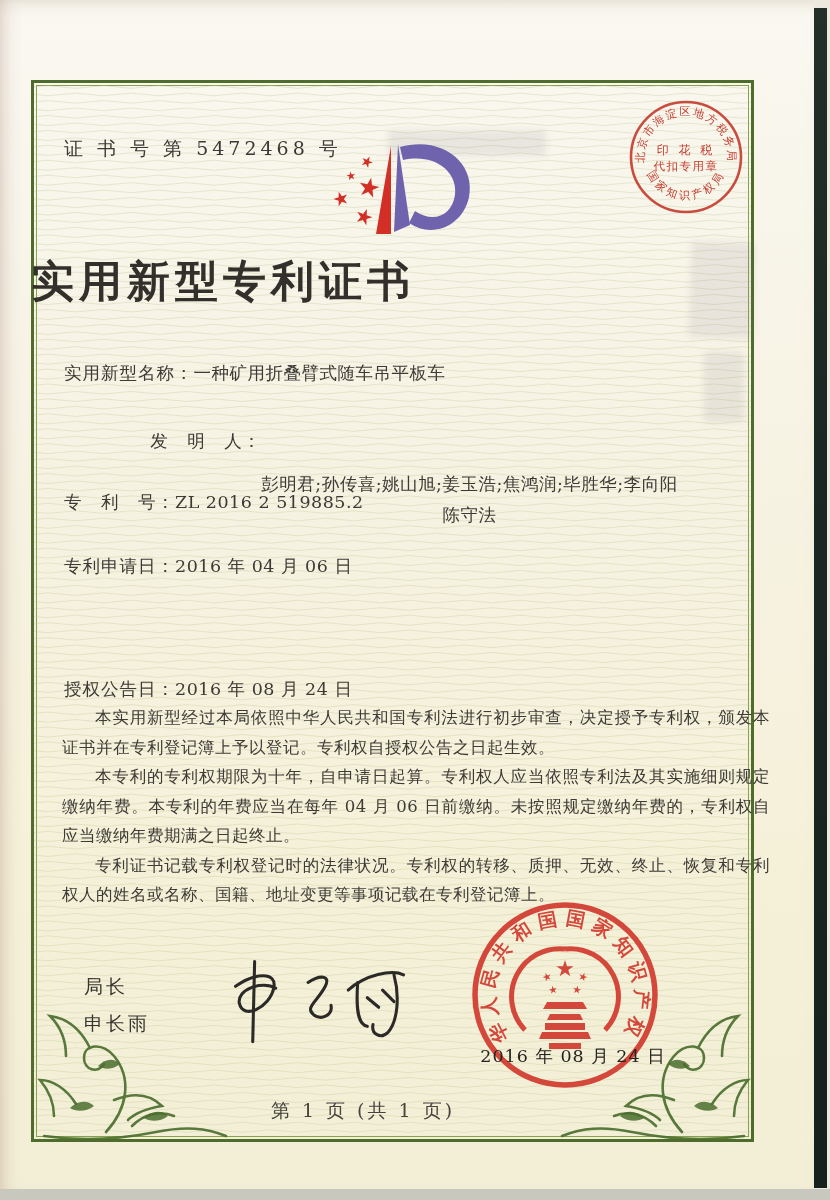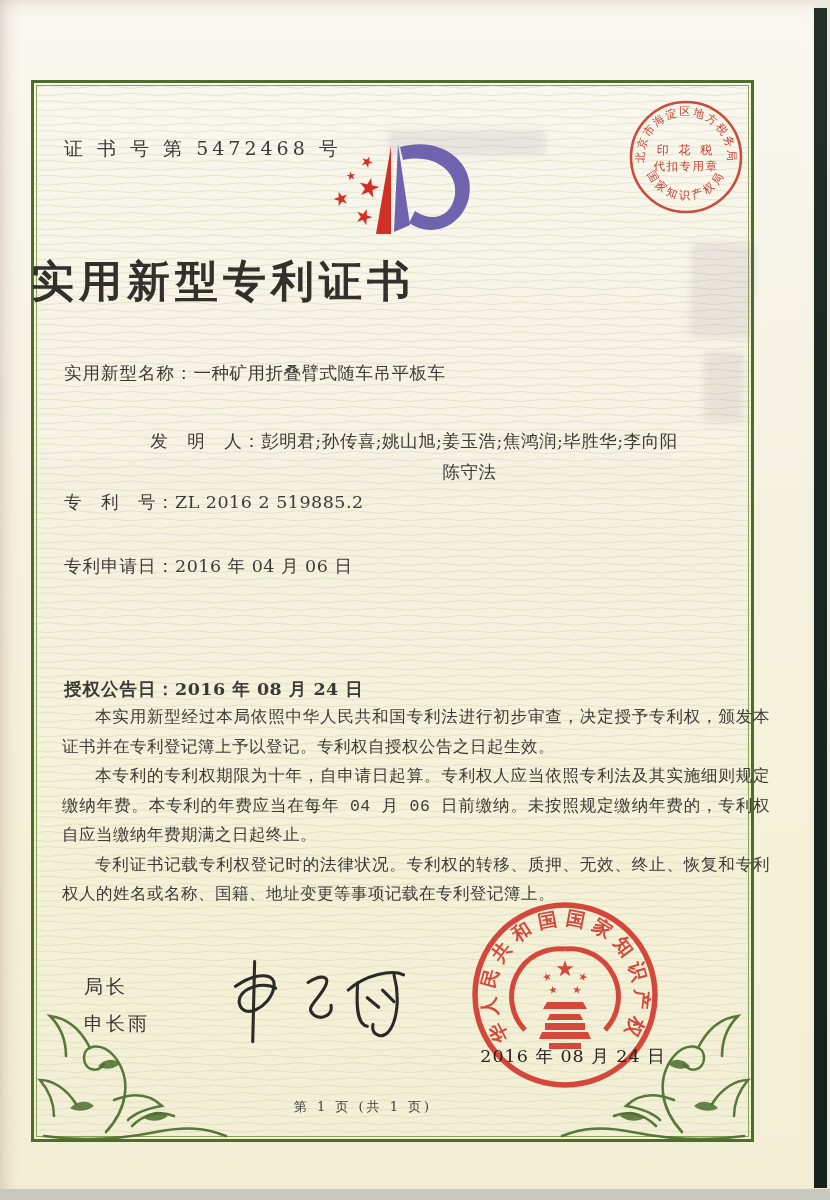--- a/index.html
+++ b/index.html
@@ -23,29 +23,29 @@
     content:"";position:absolute;inset:2px;border:1px solid #87a04e;pointer-events:none;
   }
   .guilloche{position:absolute;left:0;top:0;width:100%;height:100%;}
   .cert-no{position:absolute;left:64px;top:136px;font-size:19px;letter-spacing:4px;color:#3b3935;}
   .doc-title{
     position:absolute;left:31px;top:253px;width:723px;
     font-size:43px;font-weight:600;letter-spacing:5px;color:#33302c;
   }
   .row{position:absolute;left:64px;width:700px;font-size:17.5px;color:#3c3a35;line-height:31px;}
   .row .lbl{letter-spacing:1px;}
-  .row .val{letter-spacing:.5px;}
+  .row .val{letter-spacing:.5px;margin-top:43px;}
   .row .val-block{display:inline-block;vertical-align:top;}
   .paras{
     position:absolute;left:62px;top:703px;width:708px;
-    font-size:16.5px;line-height:29.5px;color:#3d3b36;text-align:justify;letter-spacing:.5px;font-family:Liberation Mono, monospace;
+    font-size:16.5px;line-height:29.5px;color:#3d3b36;text-align:justify;letter-spacing:.5px;
   }
   .paras p{margin:0;text-indent:2em;}
   .officer{position:absolute;left:84px;top:968px;font-size:19px;color:#36342f;letter-spacing:3px;line-height:37px;}
-  .footer{position:absolute;left:31px;top:1098px;width:664px;text-align:center;font-size:13px;letter-spacing:3px;color:#45433d;}
+  .footer{position:absolute;left:31px;top:1098px;width:664px;text-align:center;font-size:19px;letter-spacing:3px;color:#45433d;}
   .seal-date{
     position:absolute;left:478px;top:1044px;width:190px;text-align:center;
     font-size:17.5px;color:#25231f;letter-spacing:1px;z-index:5;
   }
   svg{position:absolute;}
   .bleed{position:absolute;background:rgba(95,92,120,.10);filter:blur(3px);border-radius:3px;}
 </style>
 </head>
 <body>
 
@@ -252,21 +252,21 @@
 
   <div class="row" style="top:487px;">
     <span class="lbl">专　利　号：</span><span class="val">ZL 2016 2 519885.2</span>
   </div>
 
   <div class="row" style="top:551px;">
     <span class="lbl">专利申请日：</span><span class="val">2016 年 04 月 06 日</span>
   </div>
 
 
-  <div class="row" style="top:674px;font-weight:bold;">
+  <div class="row" style="top:674px;">
     <span class="lbl">授权公告日：</span><span class="val">2016 年 08 月 24 日</span>
   </div>
 
   <div class="paras">
     <p>本实用新型经过本局依照中华人民共和国专利法进行初步审查，决定授予专利权，颁发本证书并在专利登记簿上予以登记。专利权自授权公告之日起生效。</p>
     <p>本专利的专利权期限为十年，自申请日起算。专利权人应当依照专利法及其实施细则规定缴纳年费。本专利的年费应当在每年 04 月 06 日前缴纳。未按照规定缴纳年费的，专利权自应当缴纳年费期满之日起终止。</p>
     <p>专利证书记载专利权登记时的法律状况。专利权的转移、质押、无效、终止、恢复和专利权人的姓名或名称、国籍、地址变更等事项记载在专利登记簿上。</p>
   </div>
 
   <div class="officer">

